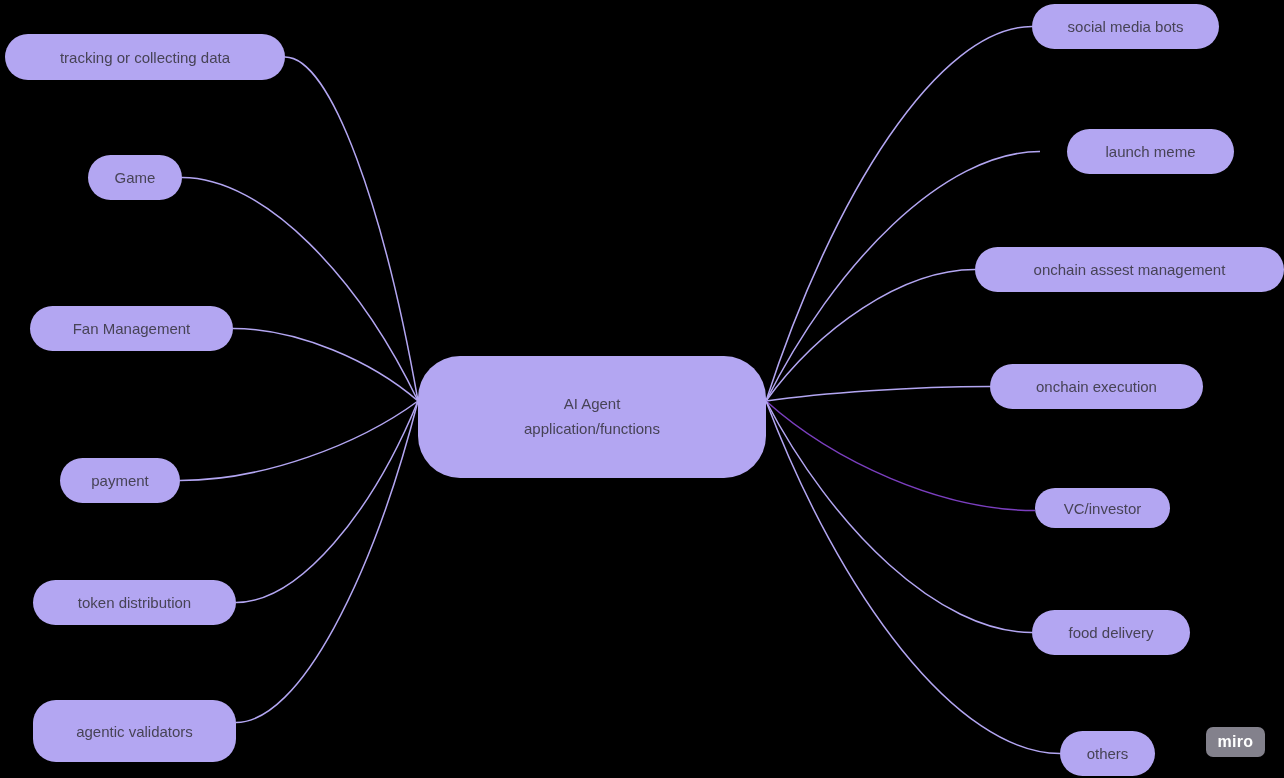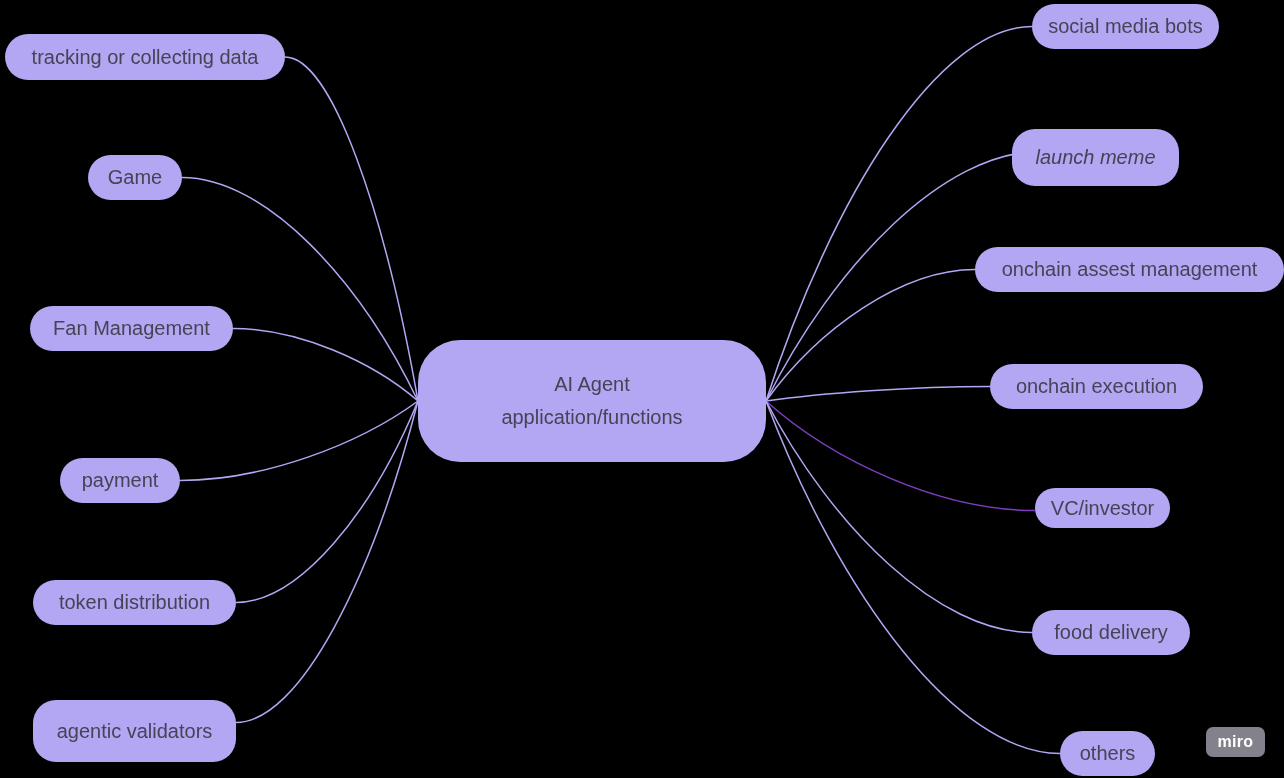--- a/index.html
+++ b/index.html
@@ -13,32 +13,33 @@
   .stage { position: absolute; inset: 0; }
   .connectors { position: absolute; left: 0; top: 0; z-index: 0; }
   .node {
     position: absolute;
     z-index: 1;
     background: var(--node-fill, #b3a6f2);
     color: var(--node-text, #474356);
     display: flex;
     align-items: center;
     justify-content: center;
-    font-size: 20px;
+    font-size: 15px;
   }
   .pill {
     border-radius: 23px;
     padding: 0 14px;
     white-space: nowrap;
   }
   .center-node {
     border-radius: 42px;
     text-align: center;
     white-space: pre-line;
     line-height: 1.65;
+    margin-top: 16px;
   }
   .watermark {
     position: absolute;
     left: 1206px;
     top: 727px;
     width: 59px;
     height: 30px;
     background: rgba(138, 136, 148, 0.95);
     color: #ffffff;
     border-radius: 7px;
@@ -76,21 +77,21 @@
 application/functions</div>
 
   <div class="node pill" style="left: 5px; top: 34px; width: 280px; height: 46px;">tracking or collecting data</div>
   <div class="node pill" style="left: 88px; top: 155px; width: 94px; height: 45px;">Game</div>
   <div class="node pill" style="left: 30px; top: 306px; width: 203px; height: 45px;">Fan Management</div>
   <div class="node pill" style="left: 60px; top: 458px; width: 120px; height: 45px;">payment</div>
   <div class="node pill" style="left: 33px; top: 580px; width: 203px; height: 45px;">token distribution</div>
   <div class="node pill" style="left: 33px; top: 700px; width: 203px; height: 62px;">agentic validators</div>
 
   <div class="node pill" style="left: 1032px; top: 4px; width: 187px; height: 45px;">social media bots</div>
-  <div class="node pill" style="left: 1012px; top: 129px; width: 167px; height: 57px; font-style: italic;">launch meme</div>
+  <div class="node pill" style="left: 1067px; top: 129px; width: 167px; height: 45px;">launch meme</div>
   <div class="node pill" style="left: 975px; top: 247px; width: 309px; height: 45px; text-align: right;">onchain assest management</div>
   <div class="node pill" style="left: 990px; top: 364px; width: 213px; height: 45px;">onchain execution</div>
   <div class="node pill" style="left: 1035px; top: 488px; width: 135px; height: 40px;">VC/investor</div>
   <div class="node pill" style="left: 1032px; top: 610px; width: 158px; height: 45px;">food delivery</div>
   <div class="node pill" style="left: 1060px; top: 731px; width: 95px; height: 45px;">others</div>
 
   <div class="watermark">miro</div>
 </div>
 
 </body></html>

